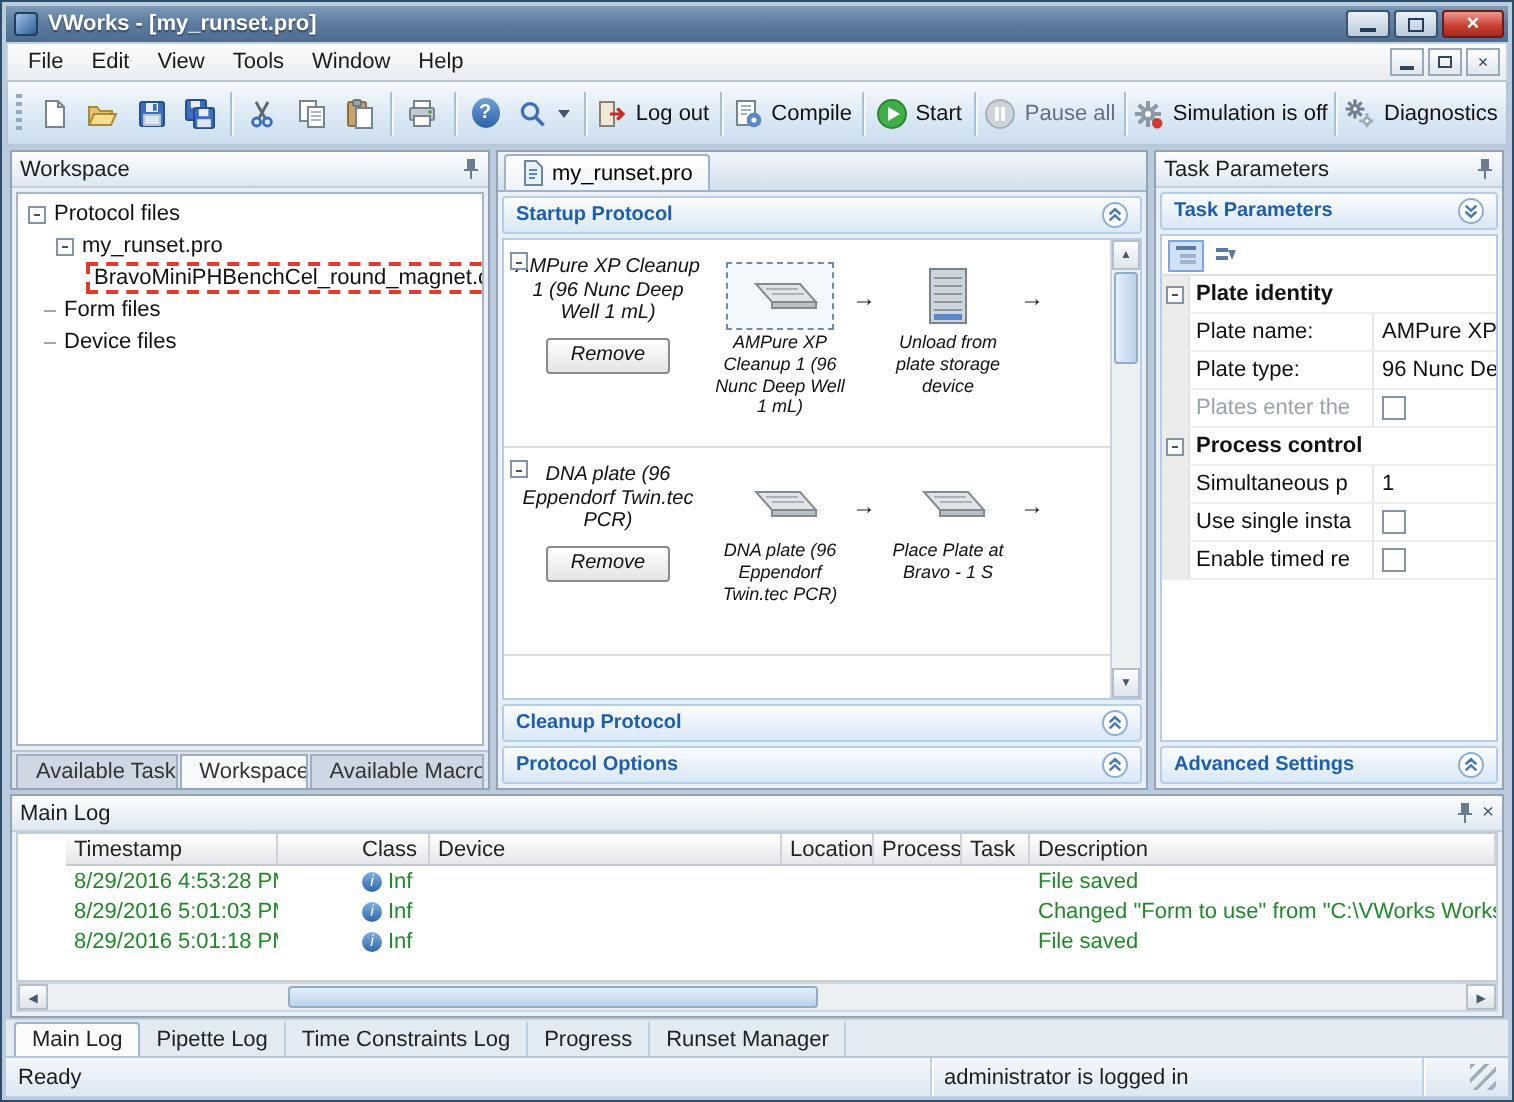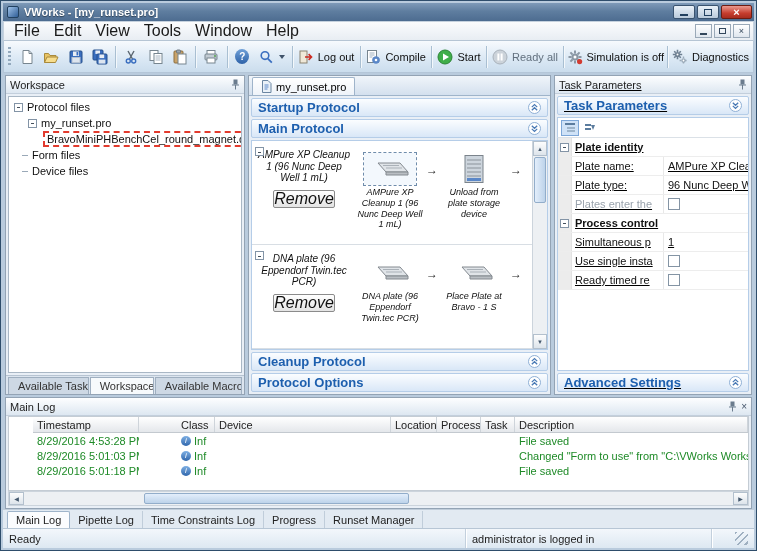--- a/index.html
+++ b/index.html
@@ -19,21 +19,21 @@
              background:linear-gradient(#e9f1f8,#b9cadb); display:flex; align-items:center; justify-content:center;
              color:#21405f; font-size:10px; line-height:1; }
   .win-btn .bar { width:8px; height:2px; background:#21405f; margin-top:6px; }
   .win-btn .boxg { width:8px; height:7px; border:1px solid #21405f; }
   .win-btn.close { width:31px; background:linear-gradient(#ea9a8f,#c63d2e 60%,#a72c1f); border-color:#6d1c12;
                    color:#fff; font-weight:bold; font-size:11px; }
 
   
   .menubar { height:20px; flex:0 0 auto; display:flex; align-items:center; padding:0 3px;
              background:linear-gradient(#fbfcfd,#e8edf3); border:1px solid #c6d2de; border-bottom-color:#b6c5d4; }
-  .menu-item { font-size:16px; color:#1a1a1a; padding:2px 7px; }
+  .menu-item { font-size:11px; color:#1a1a1a; padding:2px 7px; }
   .mdi-btns { margin-left:auto; display:flex; gap:2px; }
   .mdi-btn { width:17px; height:14px; border:1px solid #9aa9b8; background:linear-gradient(#ffffff,#dfe6ee);
              display:flex; align-items:center; justify-content:center; color:#33475c; font-size:9px; line-height:1; }
   .mdi-btn .bar { width:7px; height:2px; background:#33475c; margin-top:5px; }
   .mdi-btn .boxg { width:7px; height:6px; border:1px solid #33475c; }
 
   
   .toolbar { height:32px; flex:0 0 auto; display:flex; align-items:center; padding:0 3px;
              background:linear-gradient(#f7fafd,#dcE9f5 55%,#cbdded); border:1px solid #b4c6d8; border-top:none; }
   .grip { width:3px; height:20px; margin:0 4px 0 1px;
@@ -46,21 +46,21 @@
              color:#fff; font-size:10px; font-weight:bold; display:flex; align-items:center; justify-content:center; }
   .caret-down { width:0; height:0; border-left:3px solid rgba(0,0,0,0); border-right:3px solid rgba(0,0,0,0);
                 border-top:4px solid #40536a; margin-left:1px; }
   .lbl-gray { color:#62707e; }
 
   
   .main { flex:1; display:flex; min-height:0; padding:2px; gap:3px; }
   .side-panel { display:flex; flex-direction:column; background:#e9eff6; border:1px solid #93a3b4; min-height:0; }
   .workspace { width:240px; flex:0 0 auto; }
   .center { flex:1; min-width:0; }
-  .params { width:198px; flex:0 0 auto;text-decoration:underline; }
+  .params { width:175px; flex:0 0 auto; }
 
   .panel-header { height:18px; flex:0 0 auto; display:flex; align-items:center; gap:4px; padding:0 4px;
                   font-size:11px; color:#1c1c1c; background:linear-gradient(#fdfeff,#dde7f1); border-bottom:1px solid #c3cfdc; }
   .panel-header .right { margin-left:auto; display:flex; align-items:center; gap:4px; }
   .hdr-x { font-size:10px; color:#44546a; line-height:1; }
 
   
   .tree { flex:1; margin:2px; background:#fff; border:1px solid #a9b7c5; overflow:hidden; font-size:11px; padding-top:2px; }
   .tree-row { height:16px; display:flex; align-items:center; gap:4px; white-space:nowrap; color:#111; }
   .ind0 { padding-left:5px; } .ind1 { padding-left:19px; } .ind2 { padding-left:36px; } .indA { padding-left:13px; }
@@ -77,33 +77,33 @@
 
   
   .doc-tabstrip { height:20px; flex:0 0 auto; display:flex; align-items:flex-end; padding:2px 3px 0;
                   background:linear-gradient(#f0f5fa,#d4e0ee); border-bottom:1px solid #9fb4ca; }
   .doc-tab { height:18px; display:flex; align-items:center; gap:4px; padding:0 8px;
              background:linear-gradient(#ffffff,#eef3f9); border:1px solid #9fb4ca; border-bottom:none;
              border-radius:2px 2px 0 0; font-size:11px; }
   .sections { flex:1; display:flex; flex-direction:column; gap:2px; padding:2px; min-height:0; }
   .sec-bar { height:19px; flex:0 0 auto; display:flex; align-items:center; padding:0 6px;
              background:linear-gradient(#fbfdff,#d9e7f7); border:1px solid #b5cde8; border-radius:2px;
-             color:#1d5fae; font-weight:bold; font-size:13px; }
+             color:#1d5fae; font-weight:bold; font-size:10px; }
   .sec-bar .chev { margin-left:auto; }
   .chev { width:13px; height:13px; flex:0 0 auto; border:1px solid #8fb0d6; border-radius:50%;
           background:#fff; display:flex; align-items:center; justify-content:center; }
   .chev.down svg { transform:scaleY(-1); }
 
   .protocol-content { flex:1; background:#fff; border:1px solid #b5cde8; position:relative; overflow:hidden; min-height:0; }
   .task-row { height:104px; border-bottom:1px solid #d8dee4; display:flex; position:relative; padding-left:4px;font-style:italic; }
   .collapse-box { position:absolute; left:3px; top:6px; }
   .task-left { width:96px; flex:0 0 auto; display:flex; flex-direction:column; align-items:center;
                justify-content:flex-start; gap:6px; padding:8px 2px 2px; }
   .task-name { font-size:10px; line-height:1.15; text-align:center; color:#111; }
-  .remove-btn { width:62px; height:18px; flex:0 0 auto; font-size:16px; color:#111; text-align:center;
+  .remove-btn { width:62px; height:18px; flex:0 0 auto; font-size:10px; color:#111; text-align:center;
                 background:linear-gradient(#ffffff,#e4e4e4); border:1px solid #8b8b8b; border-radius:2px;
                 display:flex; align-items:center; justify-content:center; }
   .task-steps { flex:1; display:flex; align-items:flex-start; padding:12px 0 0 4px; overflow:hidden; min-width:0; }
   .step { width:68px; flex:0 0 auto; display:flex; flex-direction:column; align-items:center; }
   .step-iconbox { width:52px; height:32px; display:flex; align-items:center; justify-content:center; }
   .step.selected .step-iconbox { outline:1px dashed #6f8cab; background:#f3f8fd; }
   .step-label { font-size:9px; line-height:1.2; text-align:center; margin-top:2px; color:#111; }
   .arrow { flex:0 0 auto; width:16px; margin-top:10px; text-align:center; font-size:12px; color:#222; }
 
   .vscroll { position:absolute; top:0; right:0; bottom:0; width:15px; background:#edf0f3; border-left:1px solid #ccd4dc;
@@ -312,21 +312,21 @@
         </svg>
       <span>Start</span>
     </div>
     <div class="tb-sep"></div>
     <div class="tb-btn">
       <svg class="ic" width="16" height="16">
           <circle cx="8" cy="8" r="7" fill="#ccd3da" stroke="#a9b2bb"></circle>
           <rect x="5.4" y="4.5" width="2" height="7" fill="#fff"></rect>
           <rect x="8.6" y="4.5" width="2" height="7" fill="#fff"></rect>
         </svg>
-      <span class="lbl-gray">Ready all</span>
+      <span class="lbl-gray">Pause all</span>
     </div>
     <div class="tb-sep"></div>
     <div class="tb-btn">
       <svg class="ic" width="16" height="16">
           <g stroke="#8b98a5" stroke-width="2">
             <path d="M8 1.5v3M8 11.5v3M1.5 8h3M11.5 8h3M3.4 3.4l2.1 2.1M10.5 10.5l2.1 2.1M12.6 3.4l-2.1 2.1M5.5 10.5l-2.1 2.1"></path>
           </g>
           <circle cx="8" cy="8" r="3.6" fill="#8b98a5"></circle>
           <circle cx="8" cy="8" r="1.5" fill="#fff"></circle>
           <circle cx="12.6" cy="12.6" r="2.6" fill="#d23b31"></circle>
@@ -401,28 +401,20 @@
               <path d="M1.5 0.5h5.5l3 3v9H1.5z" fill="#eaf1f8" stroke="#6b86a2"></path>
               <path d="M3.5 5h4M3.5 7h4M3.5 9h3" stroke="#5a87c8"></path>
             </svg>
           <span>my_runset.pro</span>
         </div>
       </div>
       <div class="sections">
         <div class="sec-bar">
           <span>Startup Protocol</span>
           <span class="chev">
-              <svg width="9" height="9" viewBox="0 0 10 10">
-                <path d="M2 4.6L5 1.8 8 4.6M2 8L5 5.2 8 8" fill="none" stroke="#4a7ab5" stroke-width="1.4"></path>
-              </svg>
-            </span>
-        </div>
-        <div class="sec-bar">
-          <span>Main Protocol</span>
-          <span class="chev down">
               <svg width="9" height="9" viewBox="0 0 10 10">
                 <path d="M2 4.6L5 1.8 8 4.6M2 8L5 5.2 8 8" fill="none" stroke="#4a7ab5" stroke-width="1.4"></path>
               </svg>
             </span>
         </div>
 
         <div class="protocol-content">
 
           <div class="task-row">
             <span class="tbox collapse-box"></span>
@@ -593,21 +585,21 @@
         </div>
         <div class="pg-row">
           <div class="pg-gutter"></div>
           <div class="pg-label">Use single insta</div>
           <div class="pg-value">
               <span class="checkbox"></span>
             </div>
         </div>
         <div class="pg-row">
           <div class="pg-gutter"></div>
-          <div class="pg-label">Ready timed re</div>
+          <div class="pg-label">Enable timed re</div>
           <div class="pg-value">
               <span class="checkbox"></span>
             </div>
         </div>
       </div>
       <div class="sec-bar">
         <span>Advanced Settings</span>
         <span class="chev">
             <svg width="9" height="9" viewBox="0 0 10 10">
               <path d="M2 4.6L5 1.8 8 4.6M2 8L5 5.2 8 8" fill="none" stroke="#4a7ab5" stroke-width="1.4"></path>

